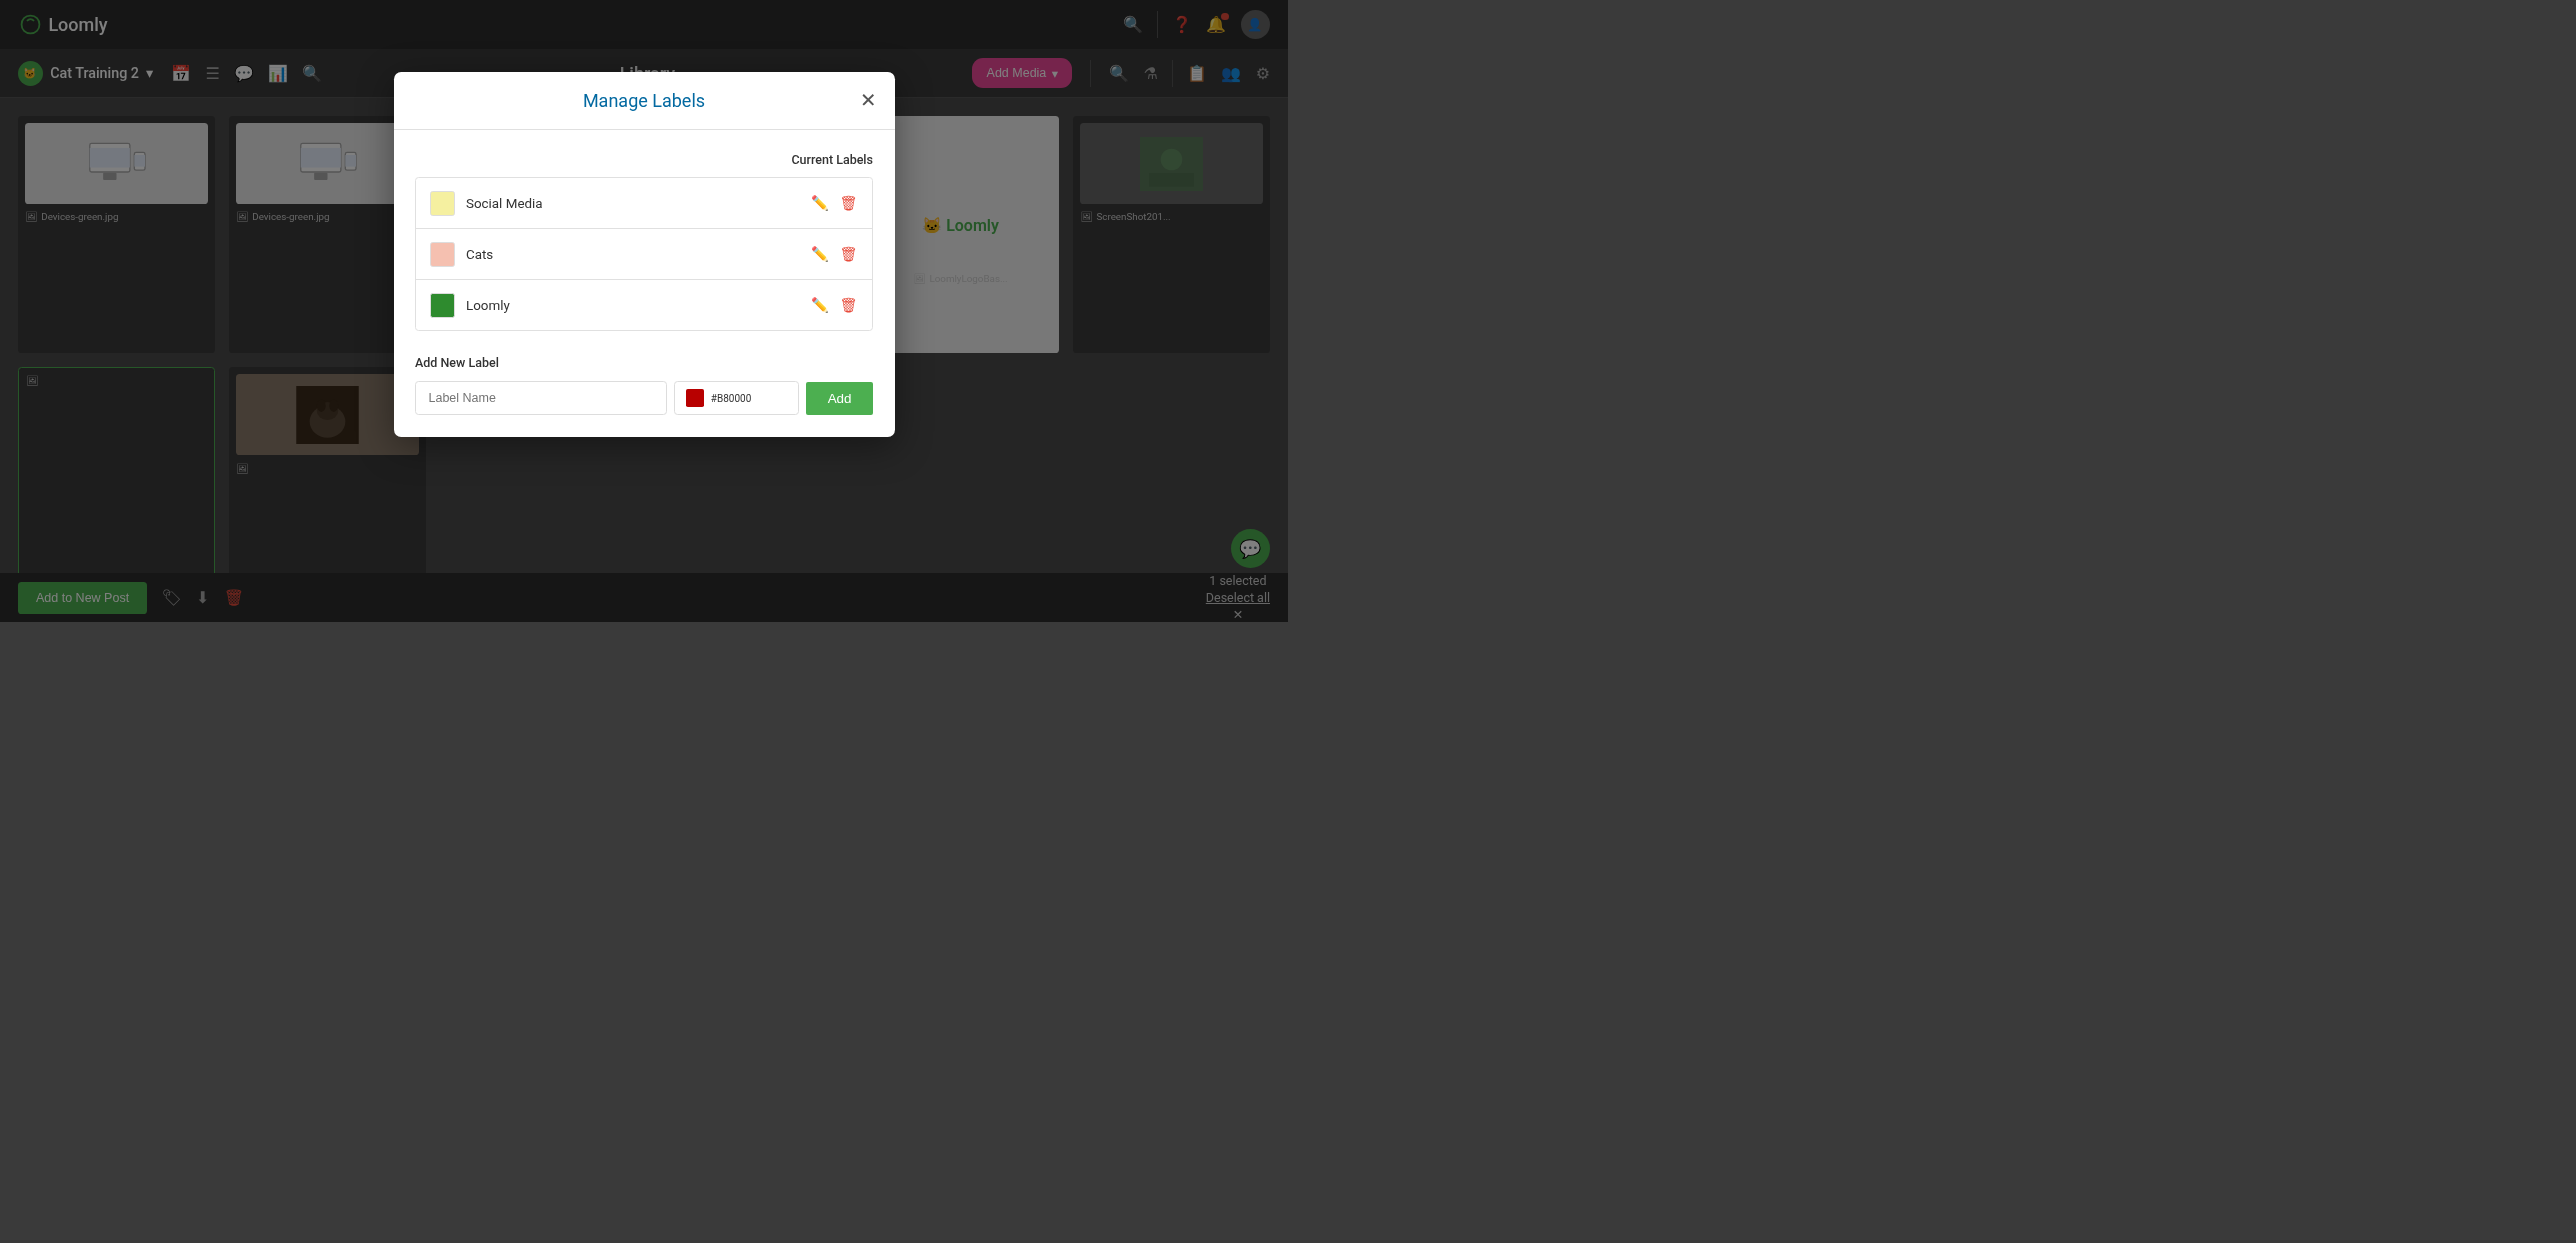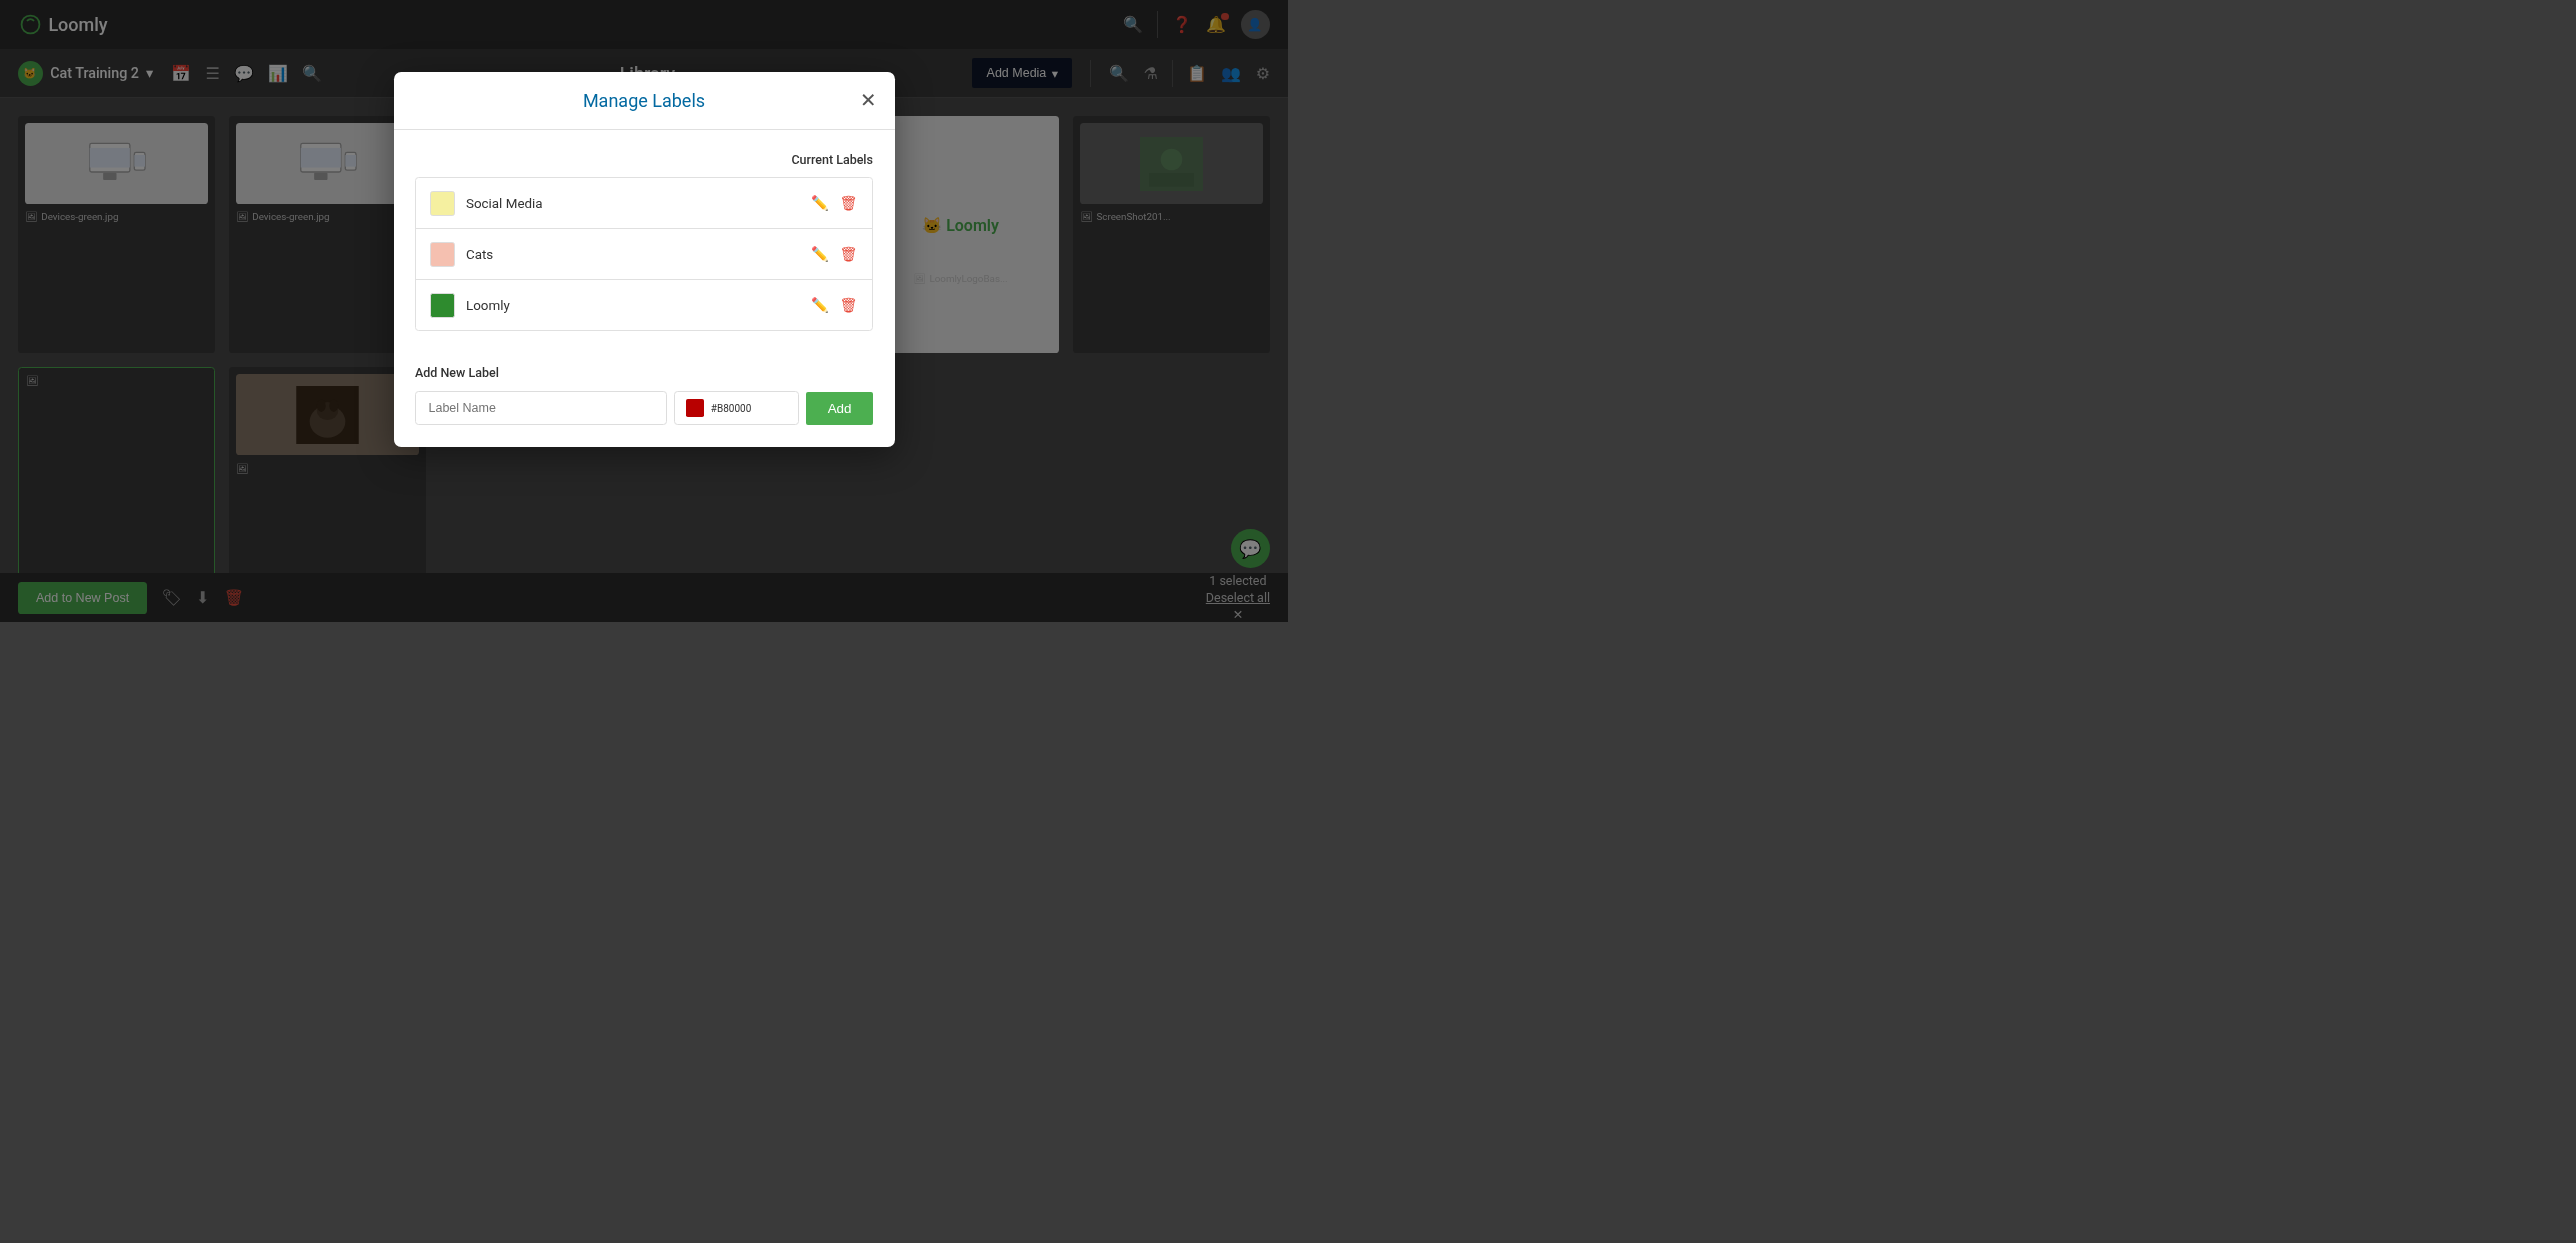--- a/index.html
+++ b/index.html
@@ -103,25 +103,25 @@
       font-size: 16px;
     }
     .sub-nav-center {
       flex: 1;
       text-align: center;
       color: #fff;
       font-size: 18px;
       font-weight: 500;
     }
     .add-media-btn {
-      background: #0f172a;
+      background: #ec4899;
       color: #fff;
       border: none;
       padding: 7.2px 14.3px;
-      border-radius: 2px;
+      border-radius: 11px;
       font-size: 12.5px;
       cursor: pointer;
       display: flex;
       align-items: center;
       gap: 5.4px;
     }
     .sub-nav-right {
       display: flex;
       align-items: center;
       gap: 14.3px;
@@ -276,21 +276,21 @@
       font-size: 12.5px;
       color: #333;
       font-weight: 500;
       margin-bottom: 10.7px;
       text-align: right;
     }
     .labels-list {
       border: 0.9px solid #e0e0e0;
       border-radius: 3.6px;
       overflow: hidden;
-      margin-bottom: 34px;
+      margin-bottom: 24px;
     }
     .label-row {
       display: flex;
       align-items: center;
       padding: 12.5px 14.3px;
       border-bottom: 0.9px solid #e0e0e0;
       gap: 10.7px;
     }
     .label-row:last-child {
       border-bottom: none;

